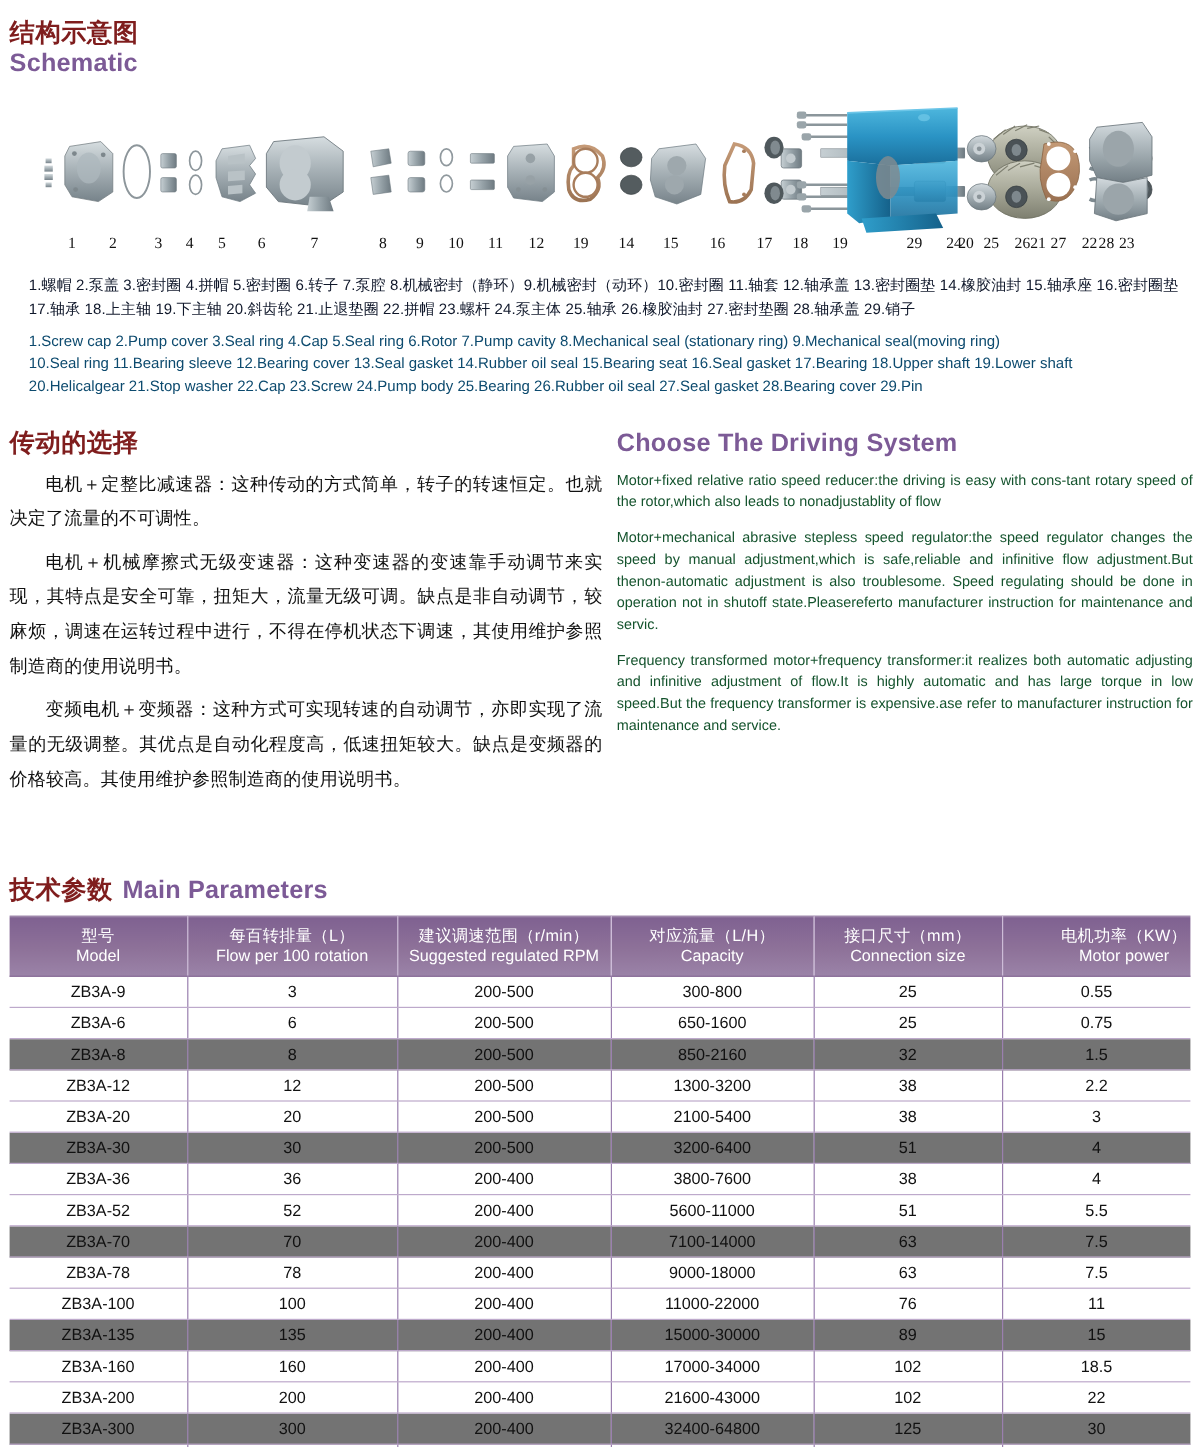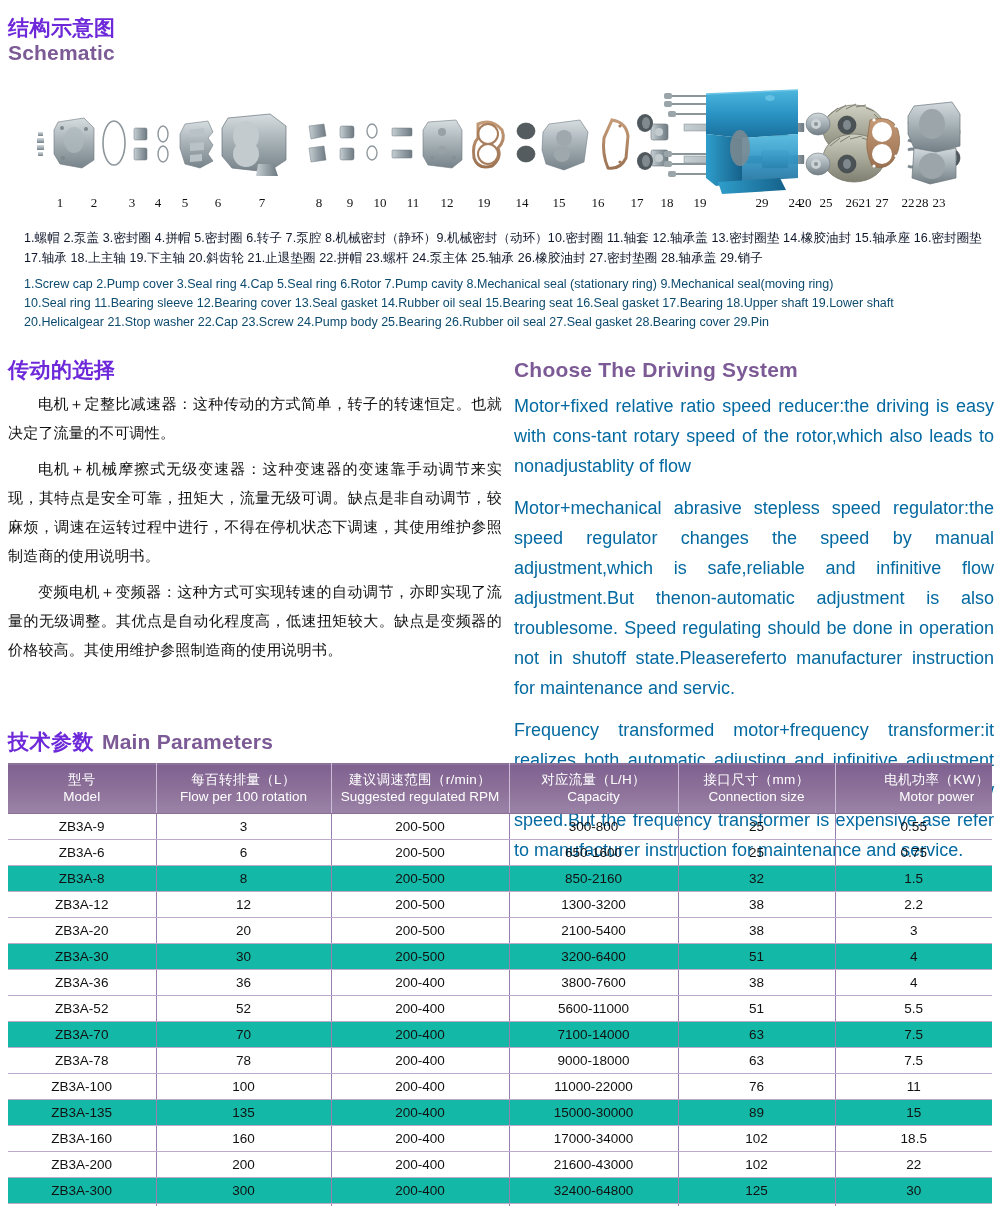--- a/index.html
+++ b/index.html
@@ -13,21 +13,21 @@
     font-family: "Liberation Sans", "DejaVu Sans", sans-serif;
     color: #000;
     position: relative;
     overflow: hidden;
   }
 
   
   .sec-title-cn {
     font-size: 21px;
     font-weight: bold;
-    color: #6d28d9;
+    color: #7f1d1d;
     line-height: 1.18;
     letter-spacing: 0.5px;
   }
   .sec-title-en {
     font-size: 21px;
     font-weight: bold;
     color: #7c5a96;
     line-height: 1.18;
     letter-spacing: 0.2px;
   }
@@ -106,23 +106,23 @@
   .cn-para {
     font-size: 15px;
     line-height: 29px;
     text-indent: 30px;
     color: #111;
     text-align: justify;
     margin: 0 0 7px 0;
     letter-spacing: 0.2px;
   }
   .en-para {
-    font-size: 18px;
-    line-height: 30px;
-    color: #0369a1;
+    font-size: 12px;
+    line-height: 18px;
+    color: #14532d;
     text-align: justify;
     margin: 0 0 12px 0;
   }
   .en-para:last-child { margin-bottom: 0; }
 
   
   #params-heading {
     position: absolute;
     left: 8px;
     top: 730px;
@@ -162,21 +162,21 @@
 
   table.params tbody td {
     font-size: 13.5px;
     padding: 5px 2px;
     height: 14px;
     border-bottom: 1px solid #bda9cb;
     border-right: 1px solid #9a7fae;
     color: #111;
   }
   table.params tbody td:last-child { border-right: none; }
-  table.params tbody tr.shaded td { background: #14b8a6; }
+  table.params tbody tr.shaded td { background: #737373; }
   table.params tbody tr:last-child td { border-bottom: 2px solid #b7a2c6; }
 </style>
 </head>
 <body>
 
 <div id="schematic-heading">
   <div class="sec-title-cn">结构示意图</div>
   <div class="sec-title-en">Schematic</div>
 </div>
 

